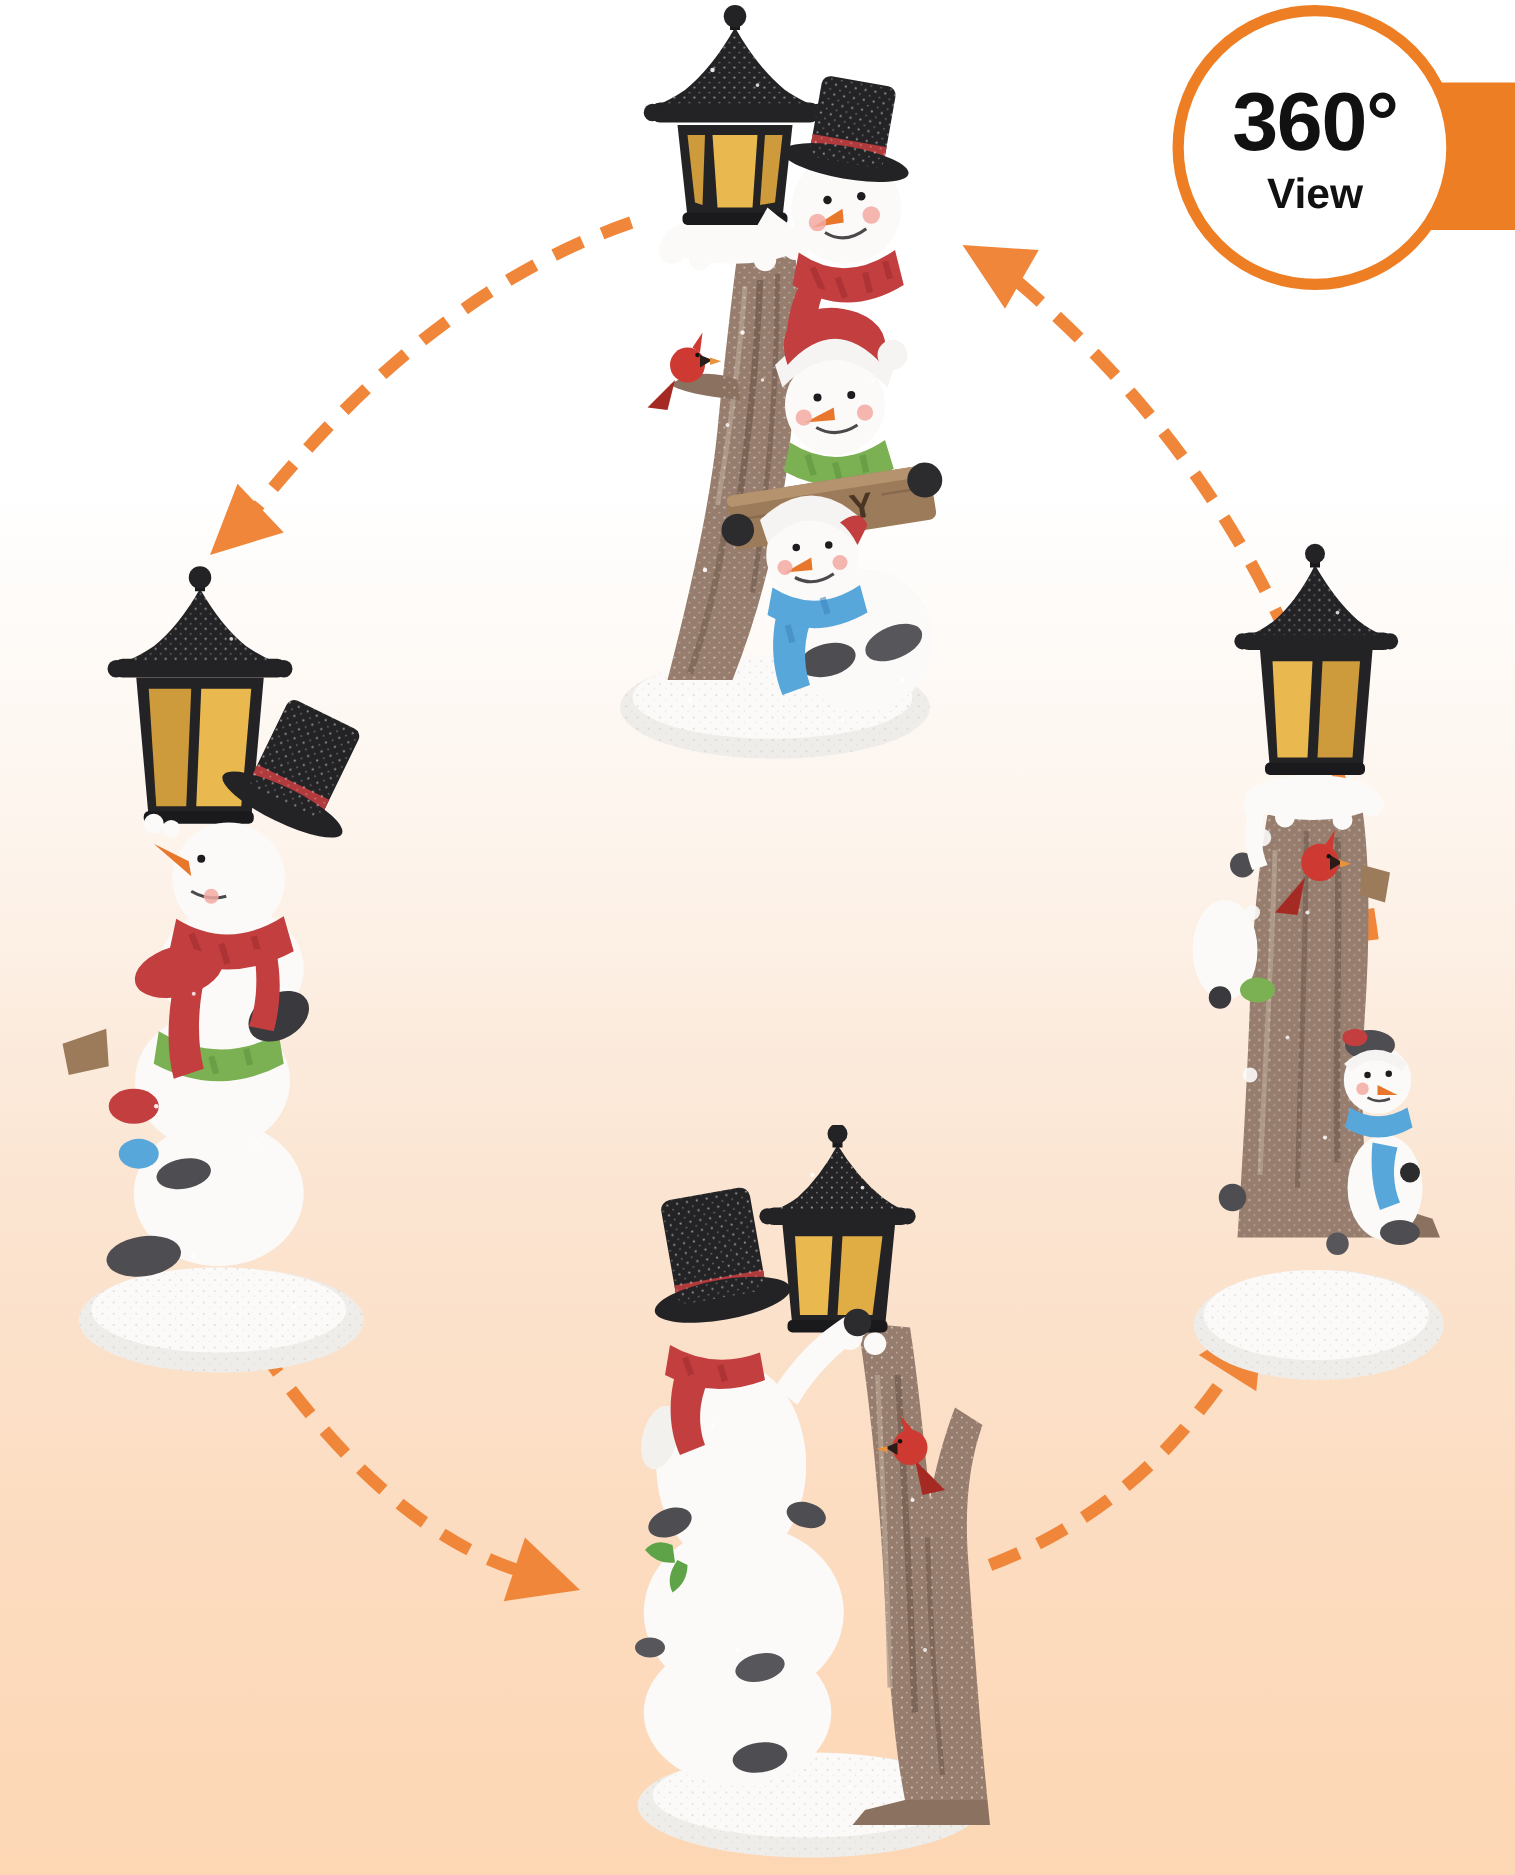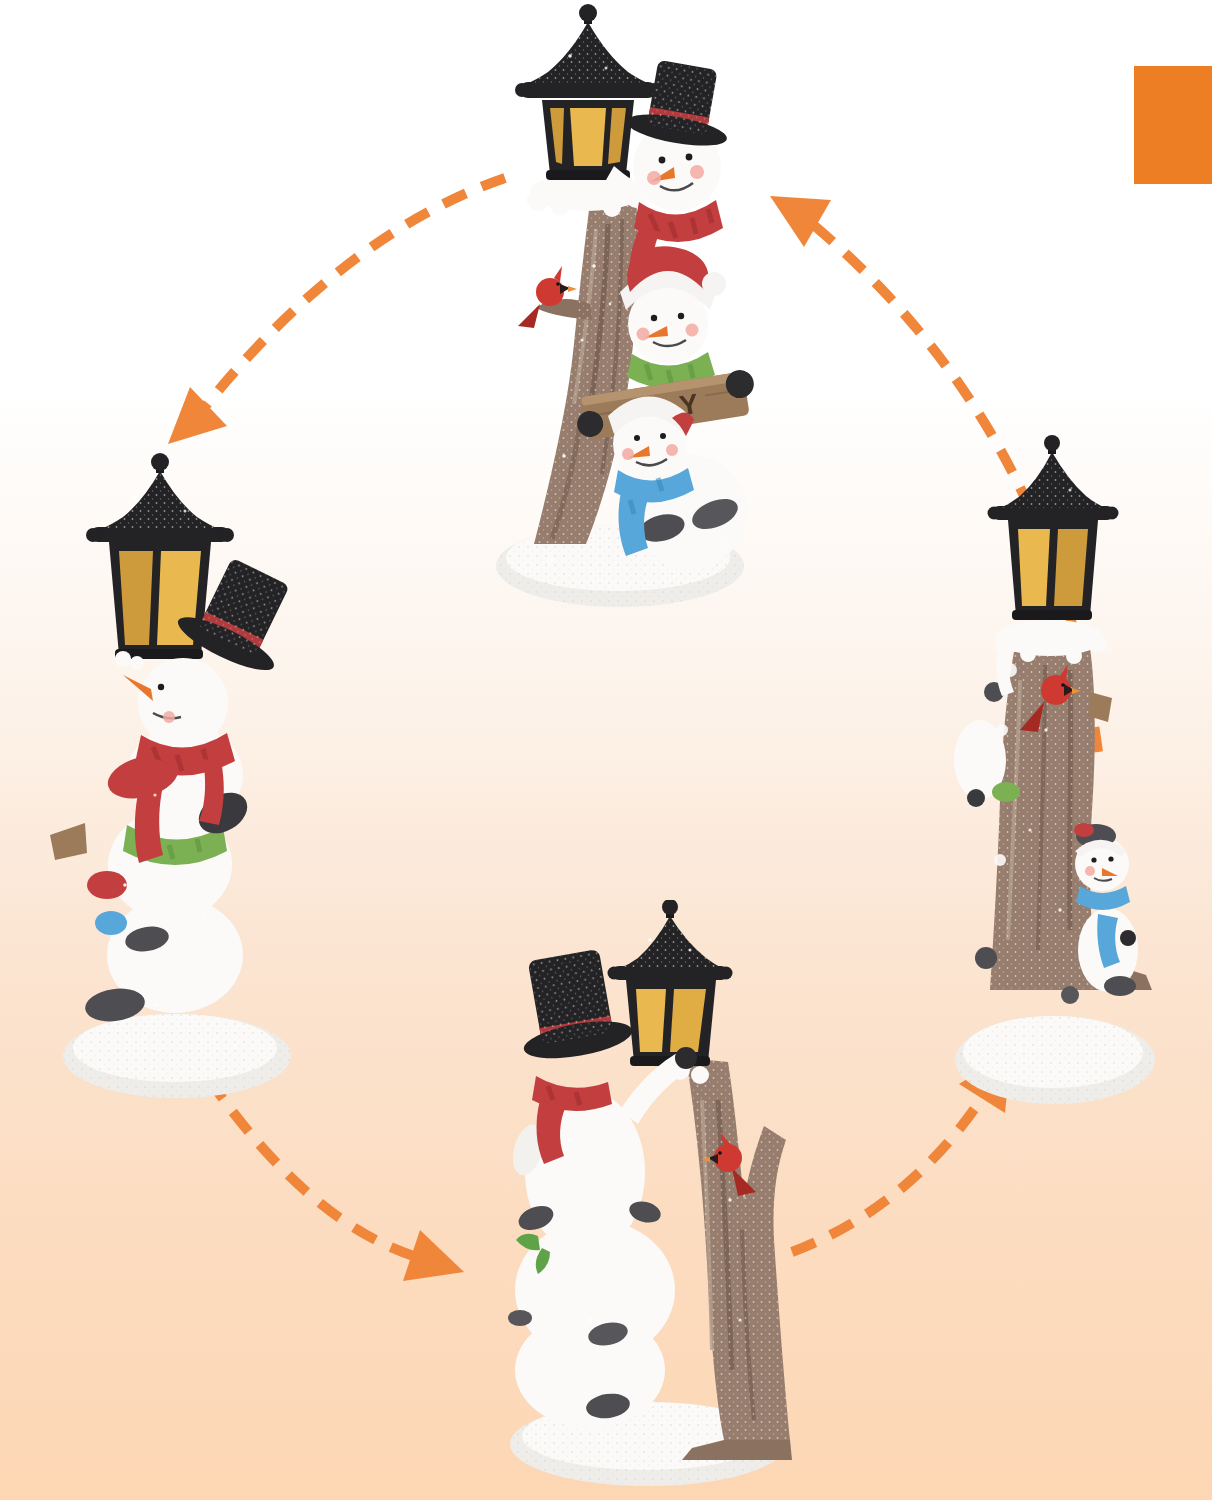--- a/index.html
+++ b/index.html
@@ -415,15 +415,19 @@
       <circle cx="250" cy="300" r="1.7" opacity="0.85"></circle>
         <circle cx="260" cy="420" r="1.6" opacity="0.8"></circle>
       <circle cx="90" cy="240" r="1.6" opacity="0.8"></circle>
         <circle cx="110" cy="420" r="1.7" opacity="0.85"></circle>
       <circle cx="200" cy="530" r="1.6" opacity="0.8"></circle>
     </g>
   </svg>
 
   <div class="badge">
     <div class="badge-tab"></div>
+    <div class="badge-circle">
+      <div class="badge-degrees">360°</div>
+      <div class="badge-view">View</div>
+    </div>
   </div>
 
 </div>
 
 </body></html>

